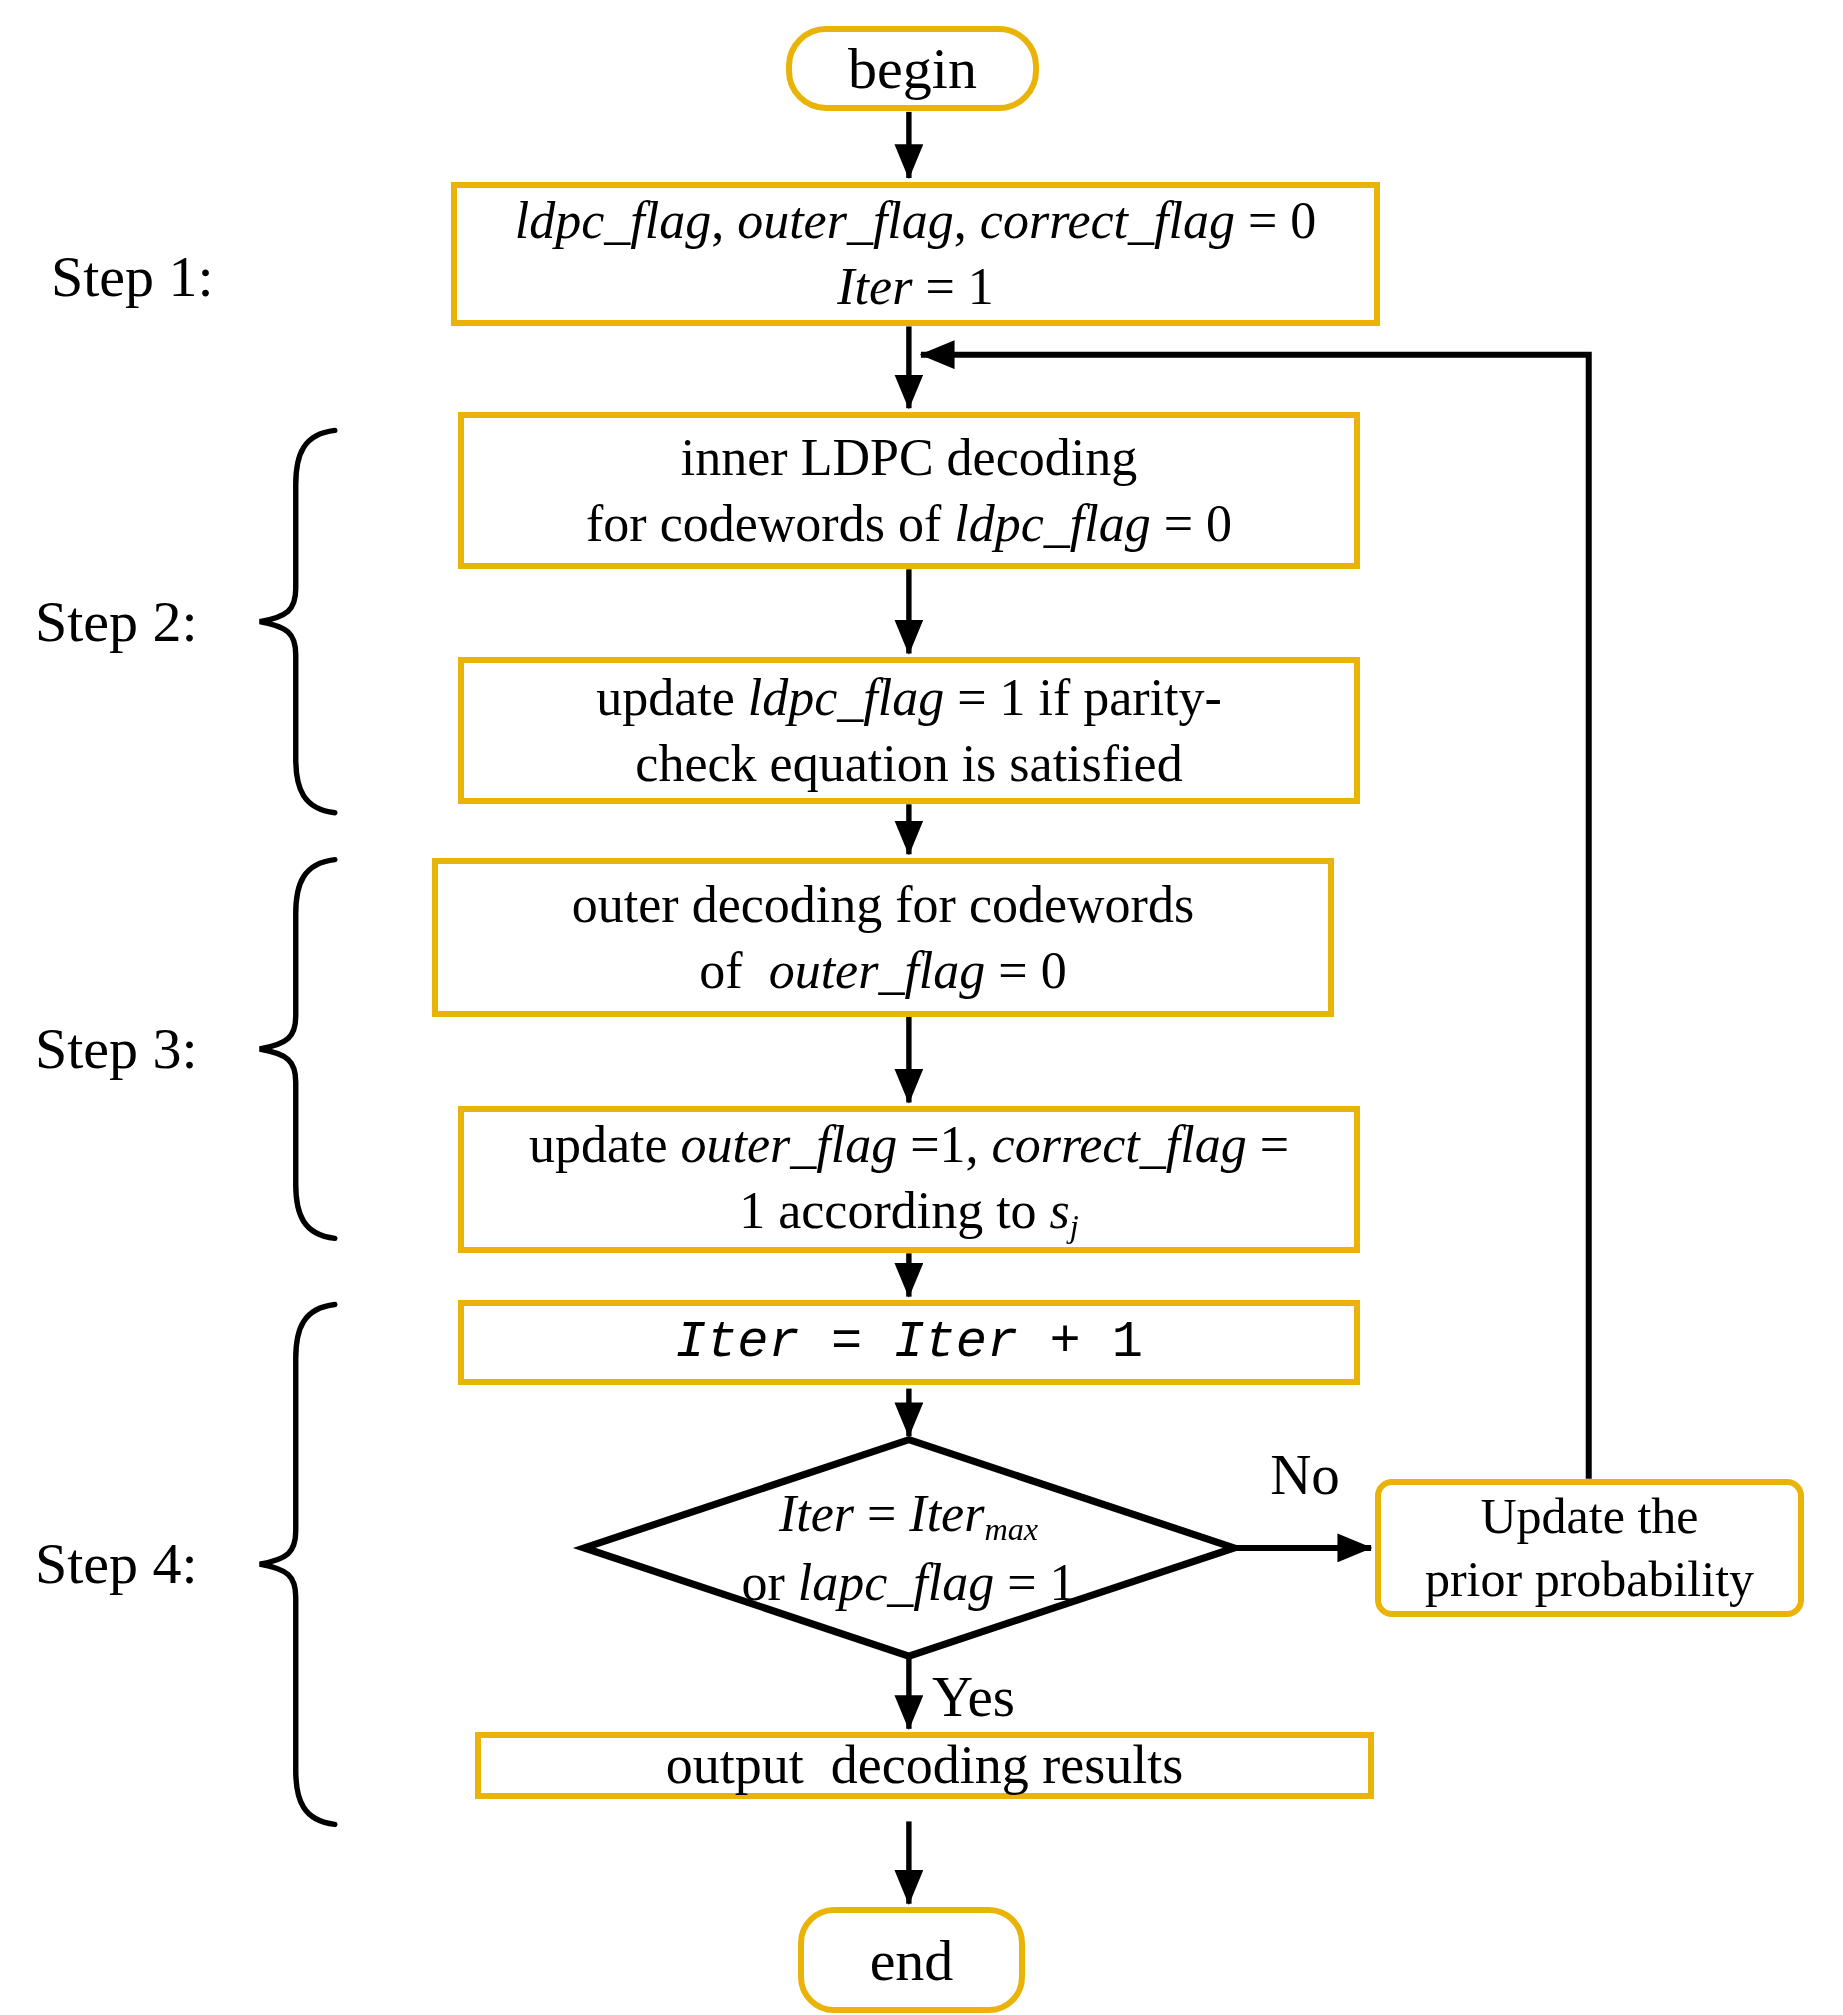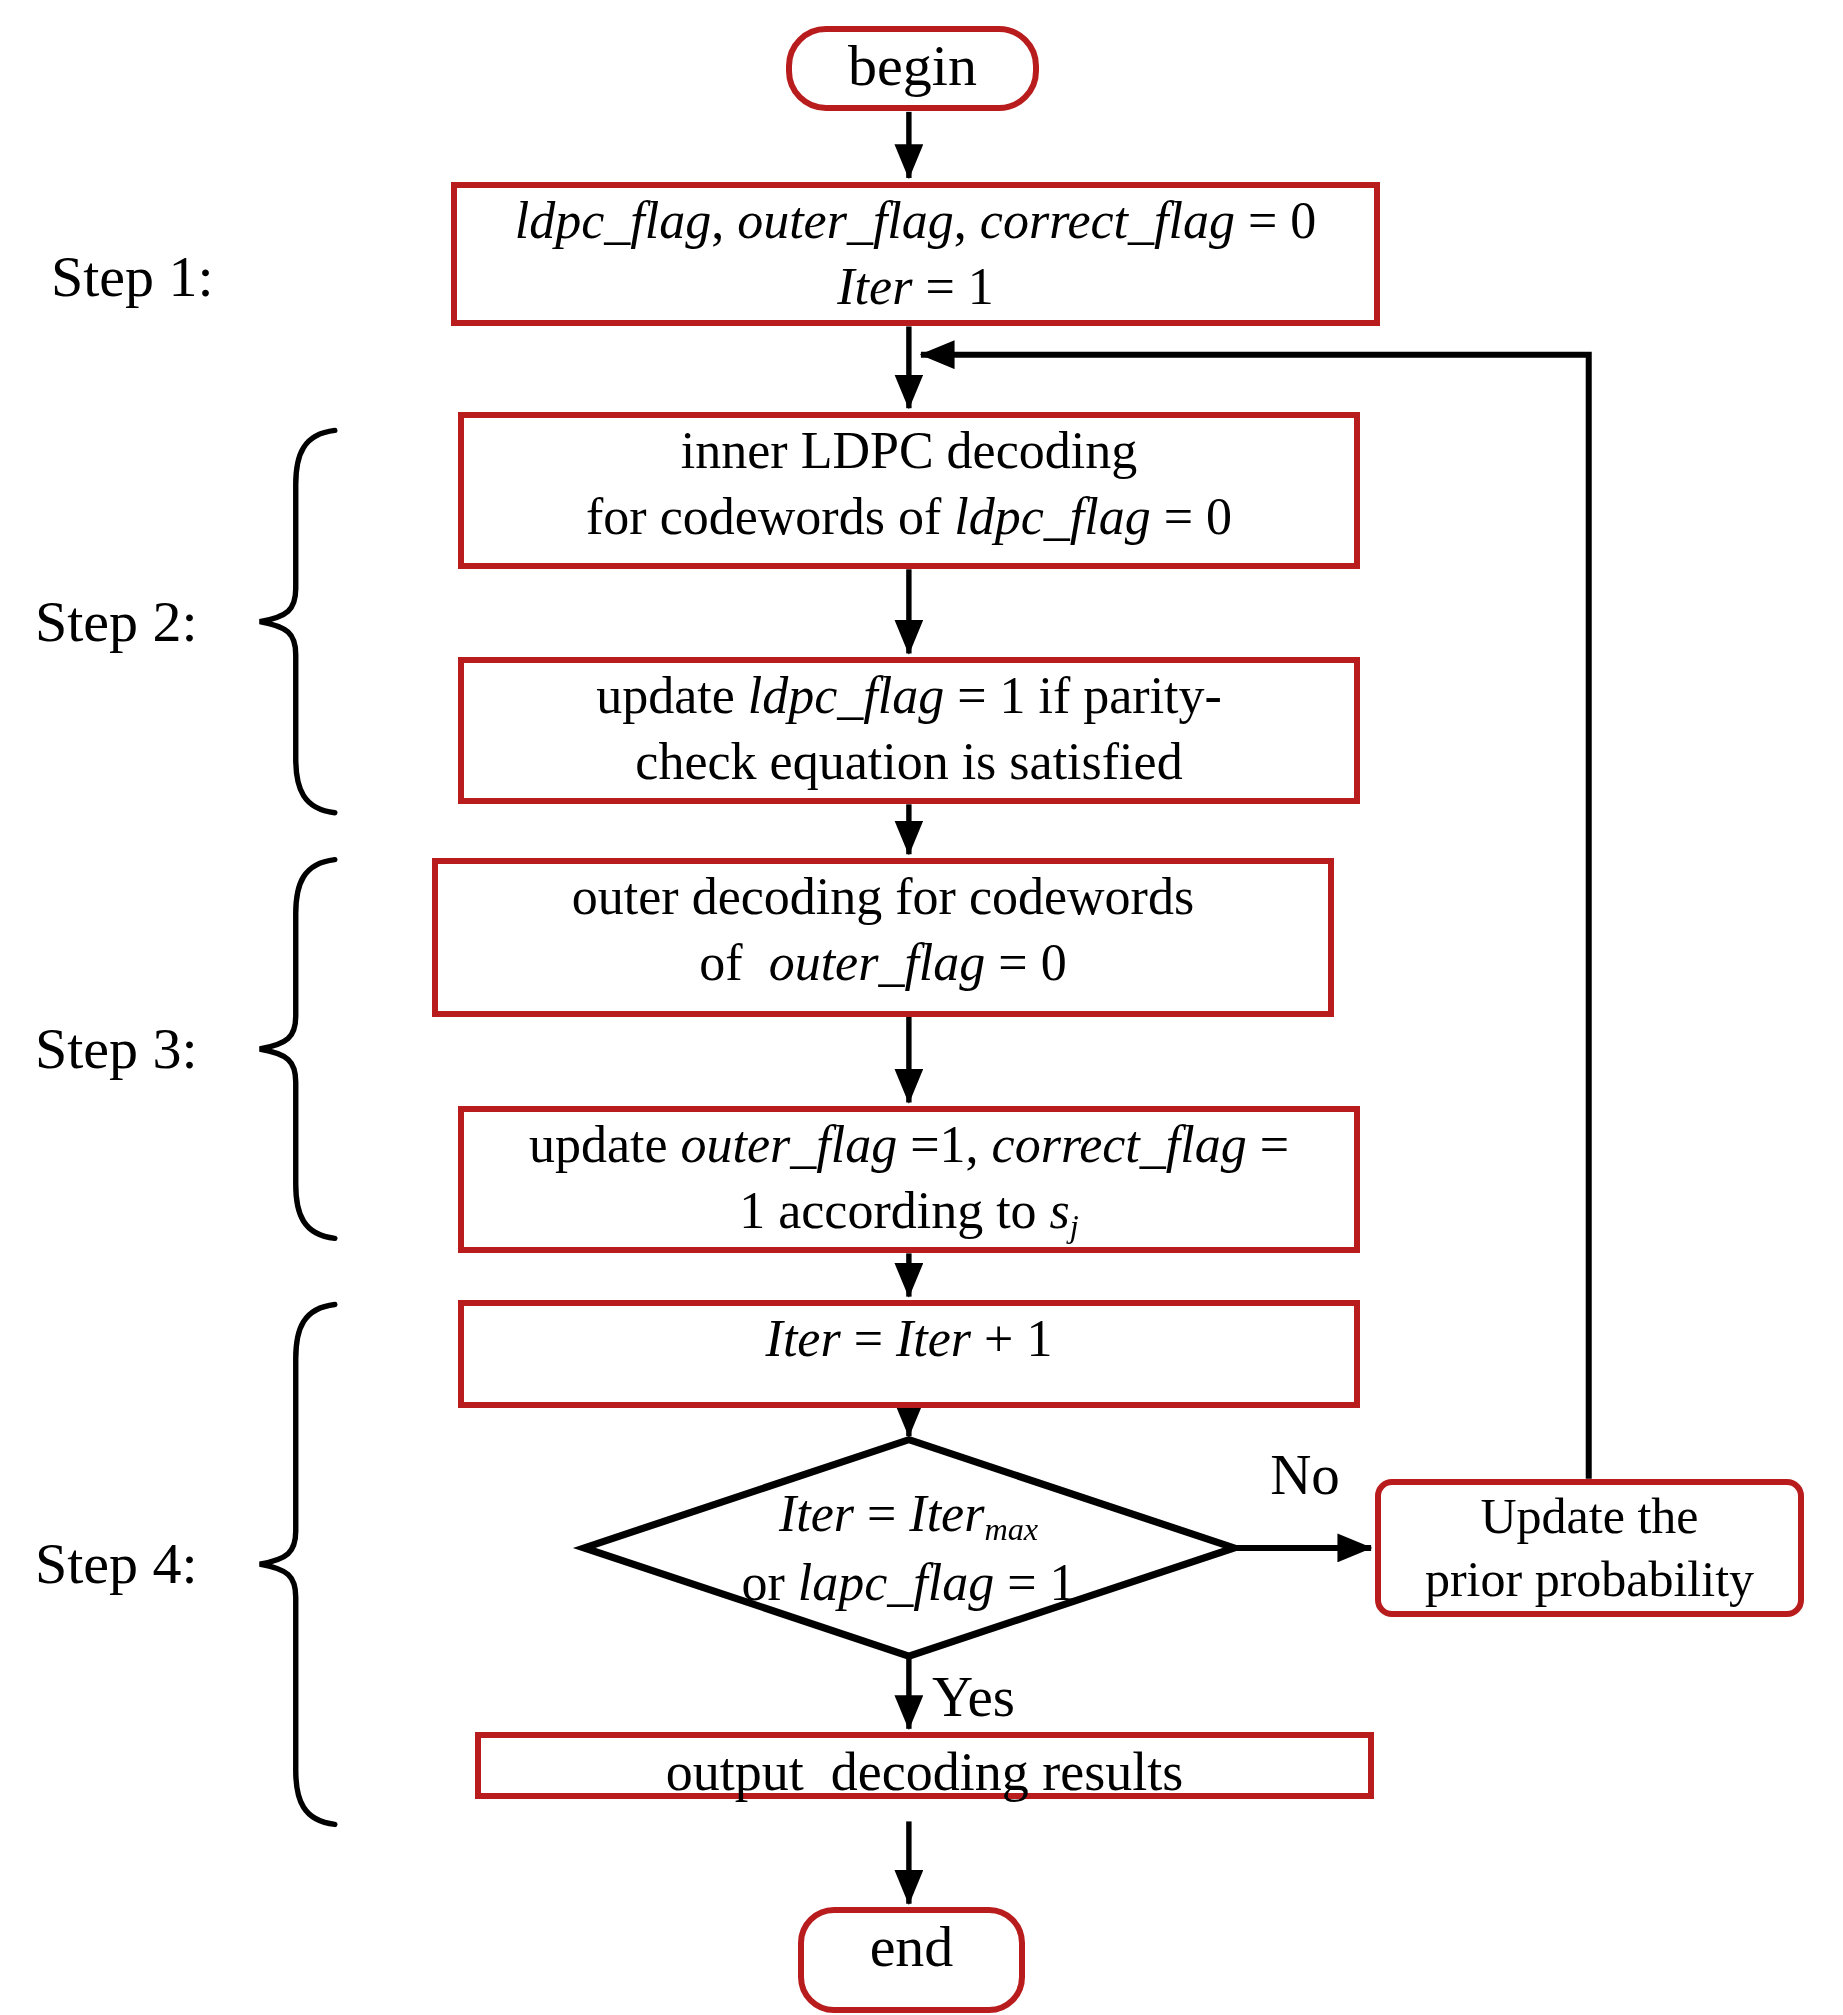--- a/index.html
+++ b/index.html
@@ -2,22 +2,22 @@
 <html style="font-size:9.6px"><head>
 <meta charset="utf-8">
 <style>
   html,body{margin:0;padding:0;background:#ffffff;}
   #canvas{
     position:relative;width:1843px;height:2015px;background:#fff;
     font-family:"Liberation Serif","DejaVu Serif",serif;color:#000;overflow:hidden;
   }
   svg.wires{position:absolute;left:0;top:0;display:block;}
   .node{
-    position:absolute;box-sizing:border-box;background:#fff;border:6px solid #b91c1c;
-    display:flex;flex-direction:column;justify-content:flex-start;align-items:center;
+    position:absolute;box-sizing:border-box;background:#fff;border:6px solid #eab308;
+    display:flex;flex-direction:column;justify-content:center;align-items:center;
     text-align:center;z-index:2;
   }
   .box{font-size:52px;}
   .terminal{border-radius:40px;font-size:58px;}
   .endcap{border-radius:36px;}
   .uprior{font-size:50px;}
   .outbox{font-size:54px;}
   .tline{white-space:pre;line-height:1.26;}
   .it{font-style:italic;}
   .sub{font-size:0.62em;vertical-align:-0.28em;}
@@ -91,21 +91,21 @@
   <div class="node box" style="left:432px;top:858px;width:902px;height:159px;">
       <div class="tline"><span>outer decoding for codewords</span></div>
       <div class="tline"><span>of  </span><span class="it">outer_flag</span><span> = 0</span></div>
     </div>
 
   <div class="node box" style="left:458px;top:1106px;width:902px;height:147px;">
       <div class="tline"><span>update </span><span class="it">outer_flag</span><span> =1, </span><span class="it">correct_flag</span><span> =</span></div>
       <div class="tline"><span>1 according to </span><span class="it">s</span><span class="it sub">j</span></div>
     </div>
 
-  <div class="node box" style="left:458px;top:1300px;width:902px;height:108px;">
+  <div class="node box" style="left:458px;top:1300px;width:902px;height:85px;font-family:Liberation Mono, monospace;">
       <div class="tline"><span class="it">Iter</span><span> = </span><span class="it">Iter</span><span> + 1</span></div>
     </div>
 
   <div class="diamond-text" style="left:620px;top:1461px;width:577px;height:174px;">
       <div class="tline"><span class="it">Iter</span><span> = </span><span class="it">Iter</span><span class="it sub">max</span></div>
       <div class="tline"><span>or </span><span class="it">lapc_flag</span><span> = 1</span></div>
     </div>
 
   <div class="node box uprior" style="left:1375px;top:1479px;width:429px;height:138px;border-radius:17px;">
       <div class="tline"><span>Update the</span></div>

